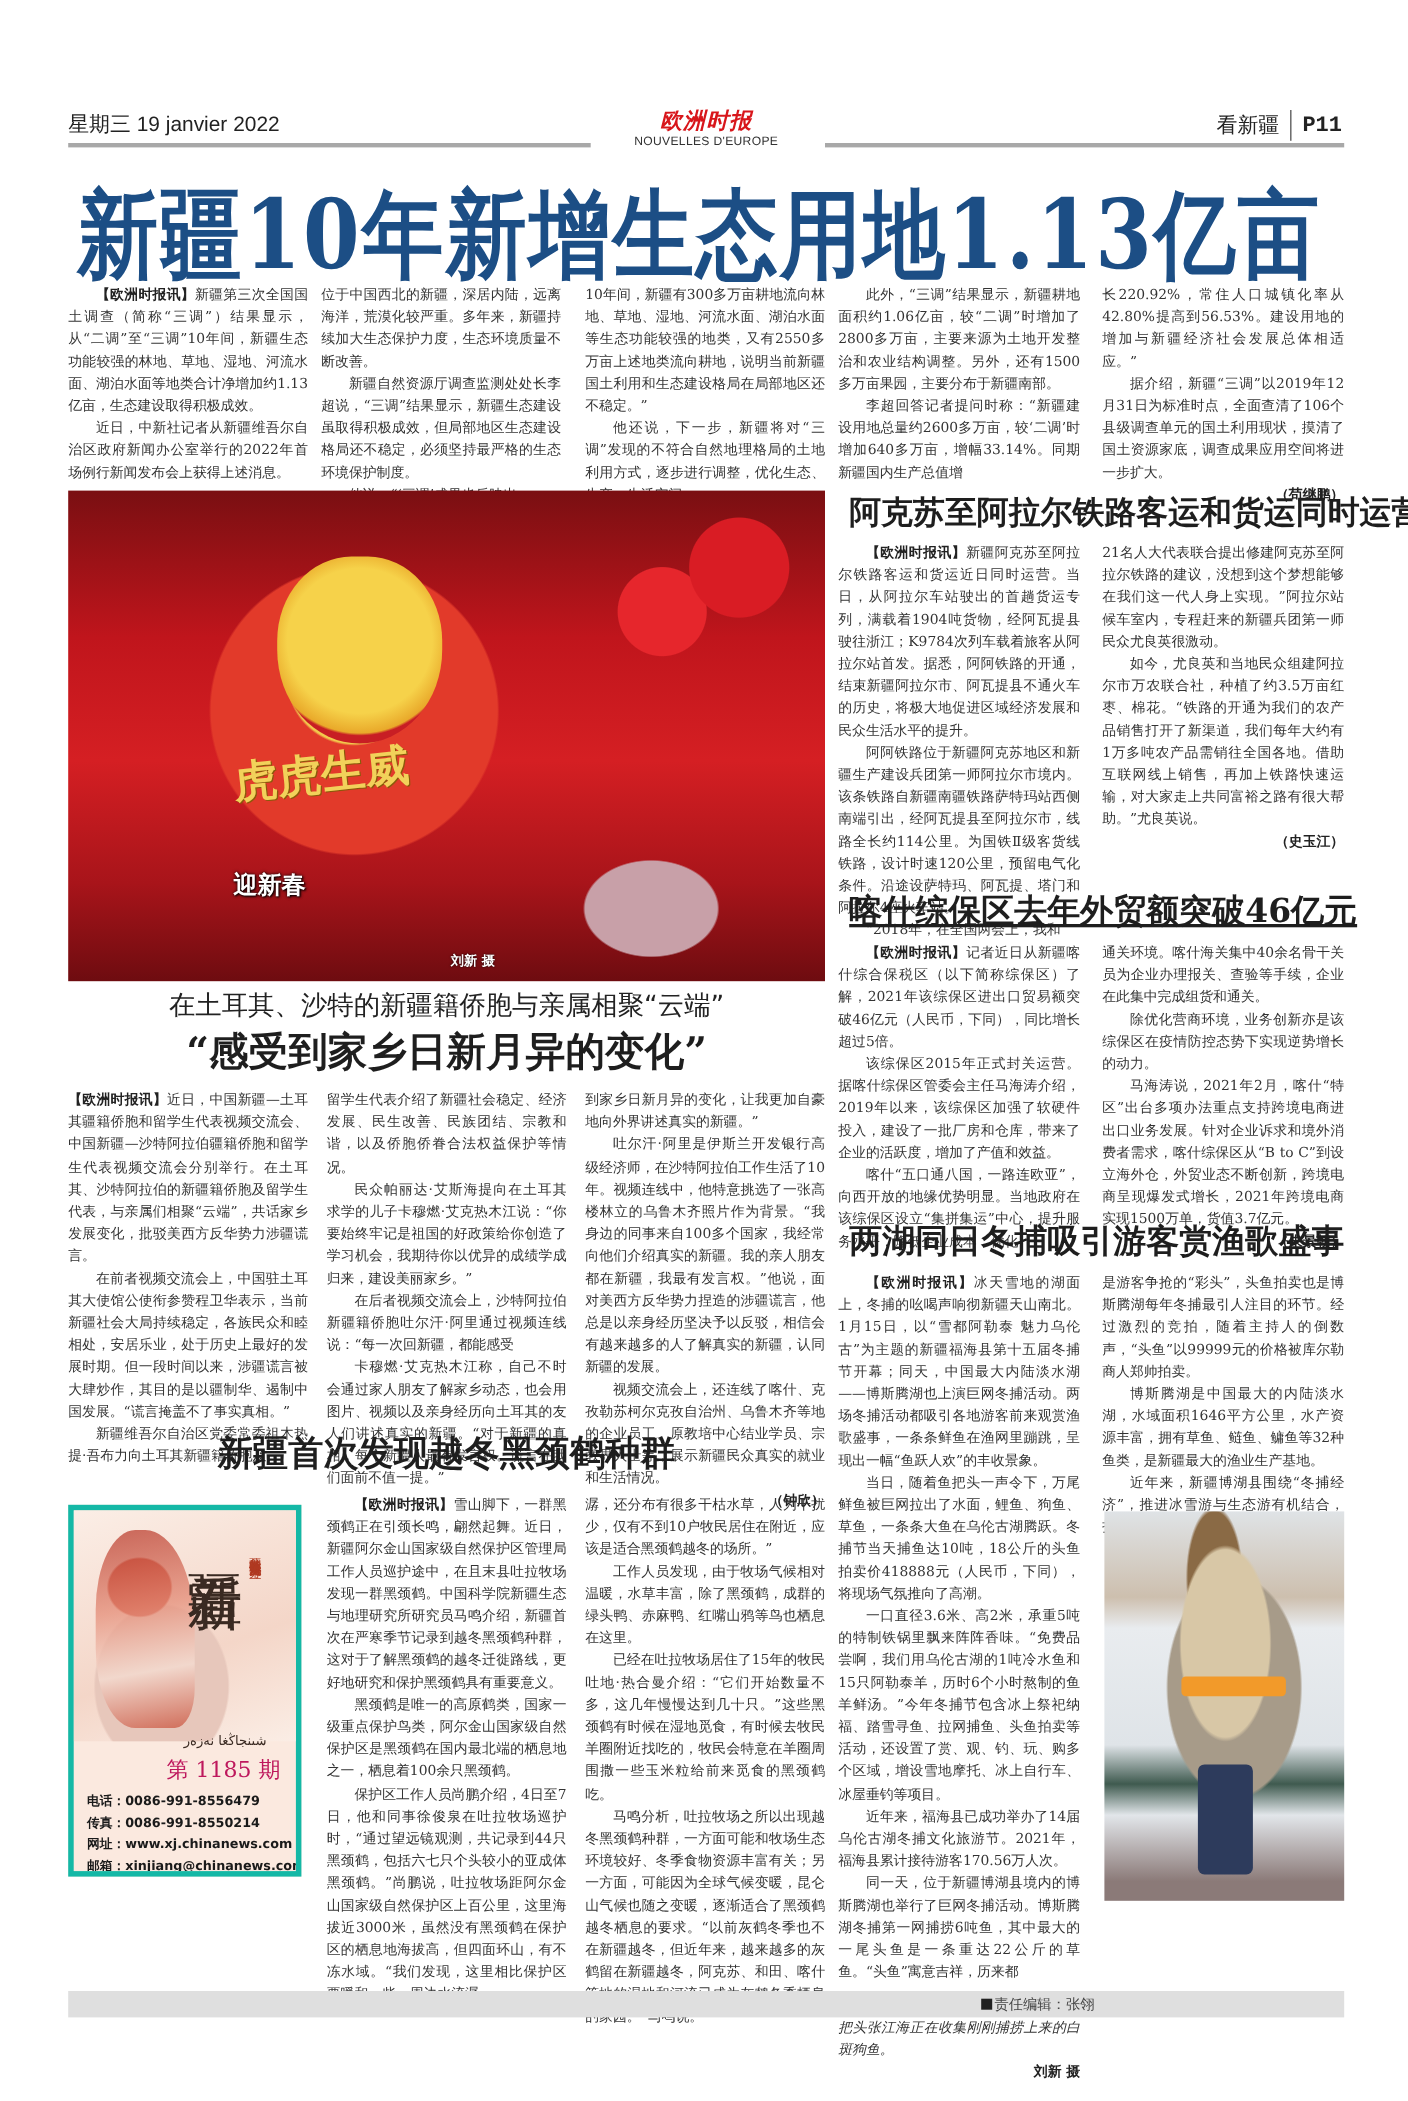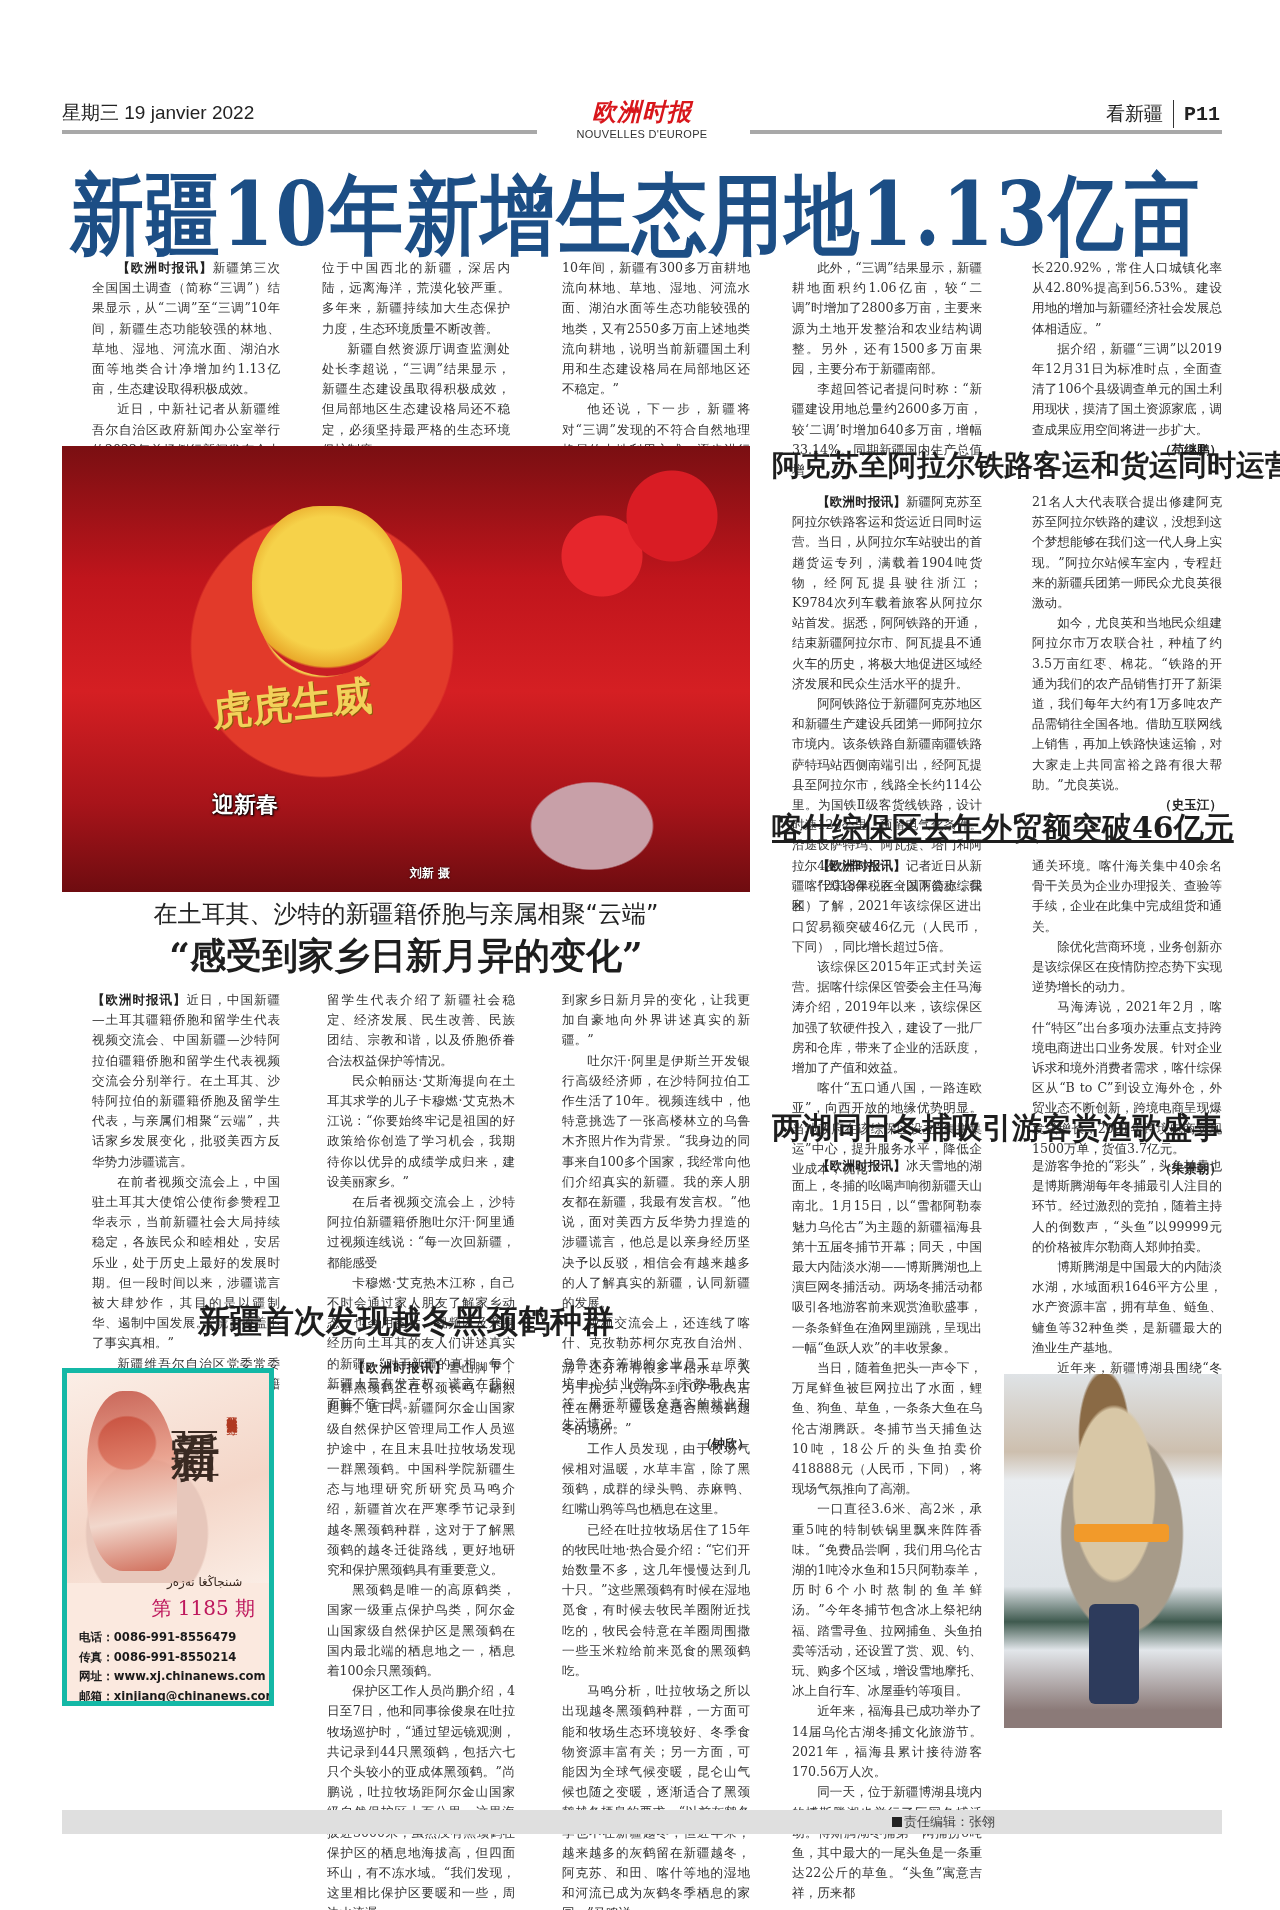--- a/index.html
+++ b/index.html
@@ -8,28 +8,28 @@
 
   .abs { position: absolute; }
 
   
   .hdr-left { left: 62px; top: 100px; font-family: "Liberation Sans", sans-serif; font-size: 19px; color: #222; }
   .hdr-right { right: 60px; top: 100px; font-family: "Liberation Sans", sans-serif; font-size: 19px; color: #222; display: flex; align-items: center; }
   .hdr-right .sep { width: 1px; height: 28px; background: #333; margin: 0 10px; }
   .hdr-right .pg { font-family: Liberation Mono, monospace; font-weight: bold; font-size: 20px; }
   .hdr-rule { top: 130px; height: 4px; background: #a8a8a8; }
   .logo { left: 562px; top: 96px; width: 160px; text-align: center; }
-  .logo .cn { font-family: "DejaVu Serif", serif; color: #d8161b; font-size: 24px; font-style: italic; font-weight: bold; letter-spacing: 1px; }
+  .logo .cn { font-family: "DejaVu Serif", serif; color: #d8161b; font-size: 20px; font-style: italic; font-weight: bold; letter-spacing: 1px; }
   .logo .en { font-family: "Liberation Sans", sans-serif; font-size: 11px; color: #333; letter-spacing: 0.3px; margin-top: 0px; }
 
   .main-title { left: 70px; top: 155px; width: 1150px; height: 100px; font-family: "DejaVu Serif", serif; font-weight: bold; font-size: 74px; color: #1c4e85; letter-spacing: 2px; line-height: 100px; transform: scaleY(1.18); transform-origin: top left; white-space: nowrap; }
 
   
   .col { position: absolute; font-size: 12.6px; line-height: 20.2px; text-align: justify; color: #333; }
-  .col p { text-indent: 2em; margin-left: 30px; }
+  .col p { text-indent: 2em; }
   .col p.noind { text-indent: 0; }
   .lead { font-family: "DejaVu Sans", sans-serif; font-weight: bold; color: #222; }
   .byline { text-align: right; font-family: "DejaVu Sans", sans-serif; font-weight: bold; color: #222; }
 
   .photo { position: absolute; overflow: hidden; }
   .photo-newyear { left: 62px; top: 446px; width: 688px; height: 446px;
     background:
       radial-gradient(circle at 260px 170px, #f2c94c 0 60px, transparent 62px),
       radial-gradient(circle at 260px 200px, #e23a2a 0 130px, transparent 132px),
       radial-gradient(circle at 610px 70px, #d91c24 0 45px, transparent 46px),

